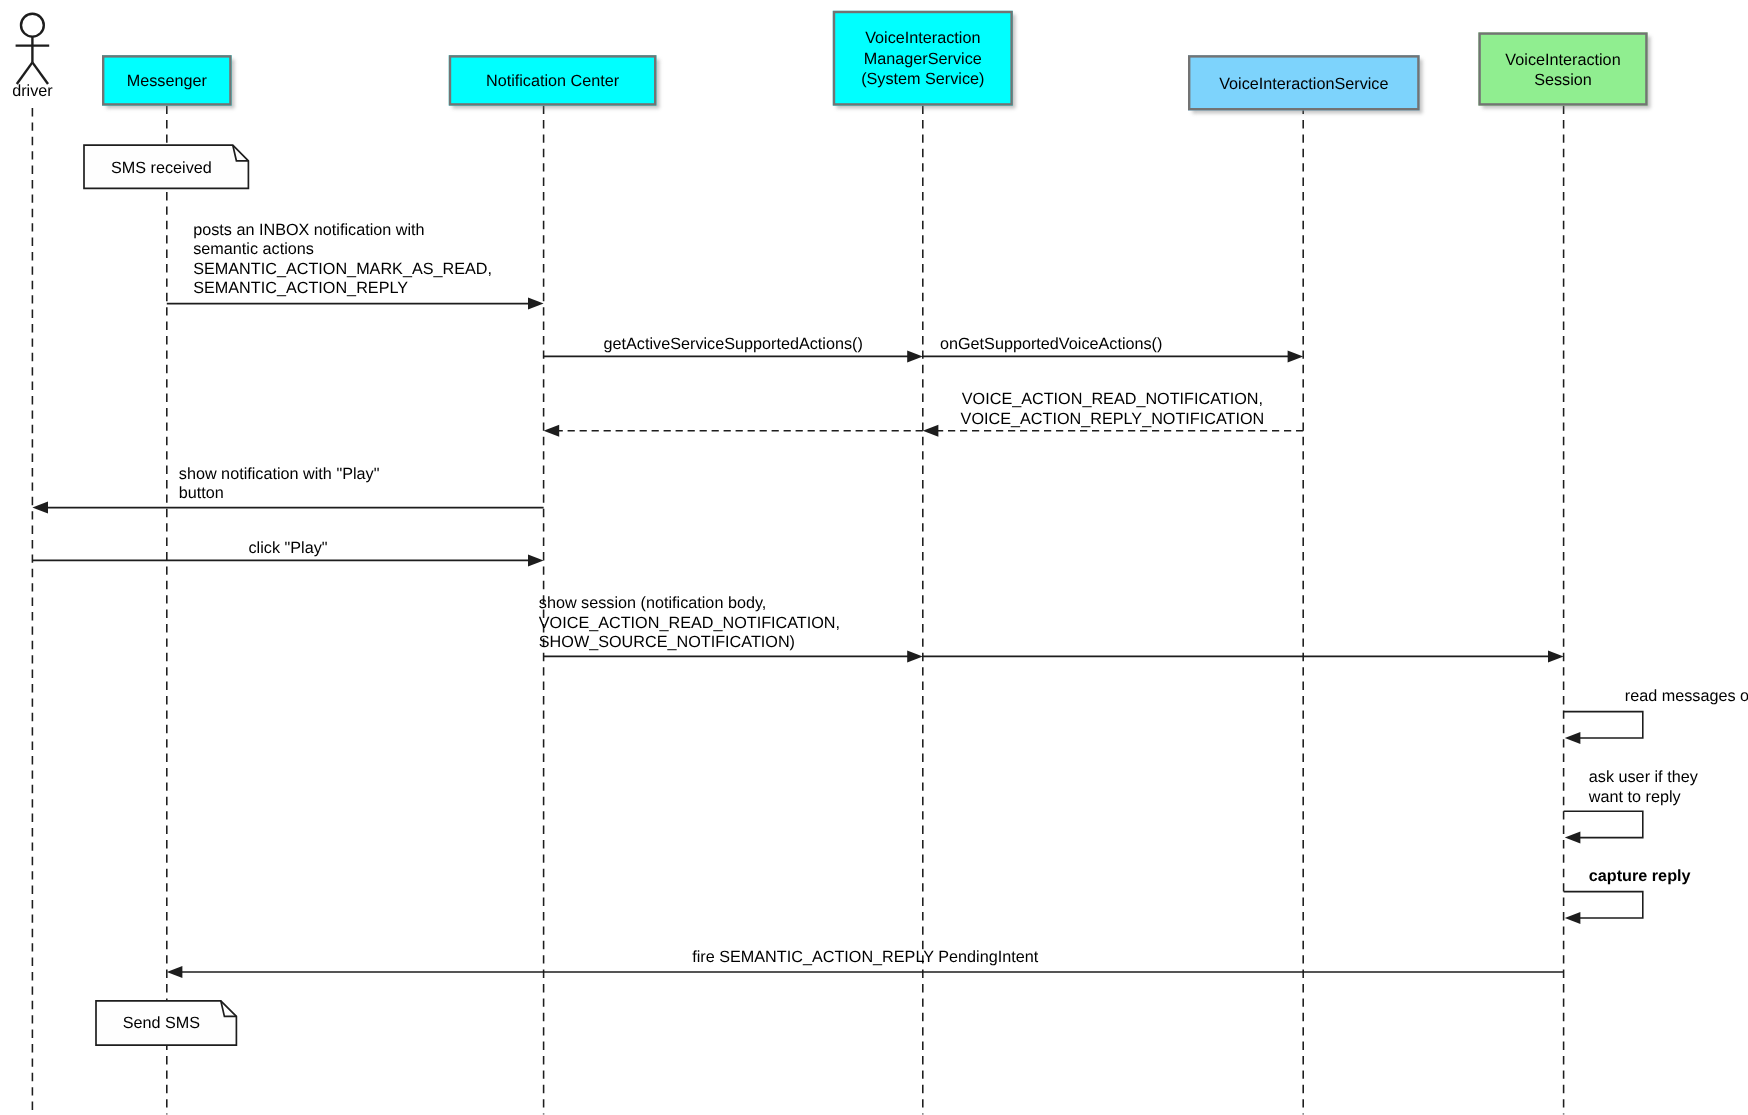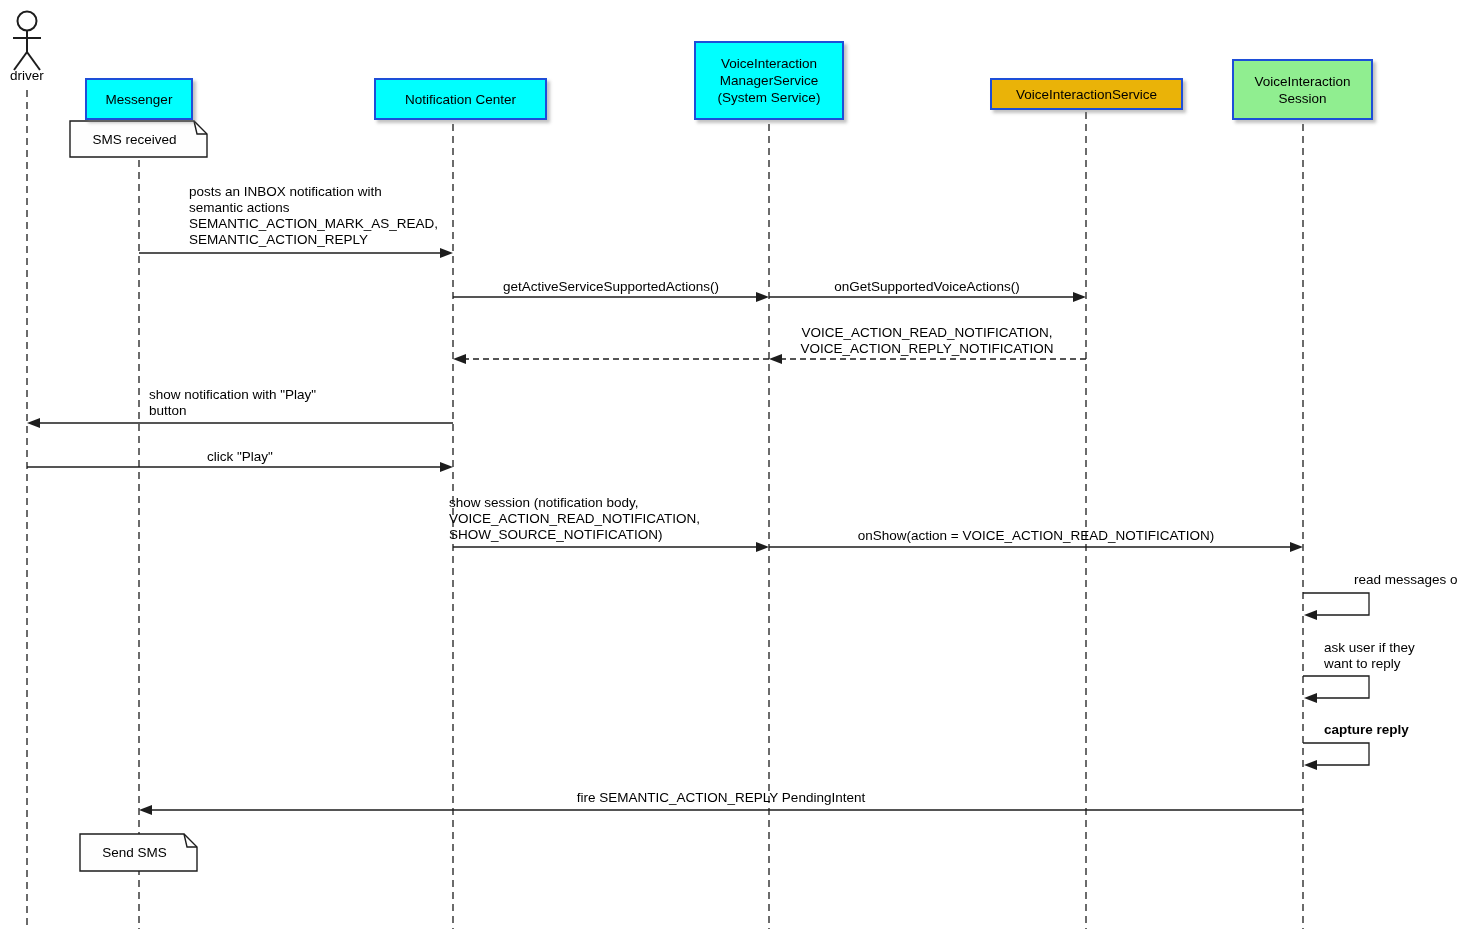--- a/index.html
+++ b/index.html
@@ -3,23 +3,23 @@
 <meta charset="utf-8">
 <style>
   html,body{margin:0;padding:0;background:#ffffff;}
   .stage{
     position:relative;width:1457px;height:929px;background:#ffffff;
     font-family:"Liberation Sans",sans-serif;color:#000;overflow:hidden;
   }
   #layer{position:absolute;left:0;top:0;}
   .pbox{
     position:absolute;display:flex;align-items:center;justify-content:center;
-    text-align:center;border:2px solid #1d4ed8;box-sizing:border-box;
+    text-align:center;border:2px solid #737373;box-sizing:border-box;
     box-shadow:3px 3px 3px rgba(120,120,120,.45);
-    font-size:13.5px;line-height:17px;white-space:pre-line;margin-top:32px;
+    font-size:13.5px;line-height:17px;white-space:pre-line;
   }
   .msg-label{
     position:absolute;font-size:13.5px;line-height:16px;white-space:pre;
   }
   .msg-label.center{transform:translateX(-50%);text-align:center;}
   .note-label{
     position:absolute;display:flex;align-items:center;justify-content:center;
     font-size:13.5px;padding-right:8px;box-sizing:border-box;
   }
   .actor-label{
@@ -74,43 +74,42 @@
       <polygon points="1304,765 1317,760 1317,770" fill="#1d1d1d" stroke="none"></polygon>
       <line x1="1303" y1="810" x2="150" y2="810" stroke="#1d1d1d" stroke-width="1.3"></line>
       <polygon points="139,810 152,805 152,815" fill="#1d1d1d" stroke="none"></polygon>
     </svg>
 
   <div class="pbox" style="left: 85px; top: 46px; width: 108px; height: 42px; background: rgb(0, 255, 255);">Messenger</div>
   <div class="pbox" style="left: 374px; top: 46px; width: 173px; height: 42px; background: rgb(0, 255, 255);">Notification Center</div>
   <div class="pbox" style="left: 694px; top: 9px; width: 150px; height: 79px; background: rgb(0, 255, 255);">VoiceInteraction
 ManagerService
 (System Service)</div>
-  <div class="pbox" style="left: 990px; top: 46px; width: 193px; height: 32px; background: #eab308;">VoiceInteractionService</div>
+  <div class="pbox" style="left: 990px; top: 46px; width: 193px; height: 46px; background: #7dd3fc;">VoiceInteractionService</div>
   <div class="pbox" style="left: 1232px; top: 27px; width: 141px; height: 61px; background: rgb(144, 238, 144);">VoiceInteraction
 Session</div>
 
   <div class="actor-label" style="left: -3px; top: 68px; width: 60px;">driver</div>
 
   <div class="note-label" style="left: 70px; top: 121px; width: 137px; height: 36px;">SMS received</div>
   <div class="note-label" style="left: 80px; top: 834px; width: 117px; height: 37px; border-radius: 18px;">Send SMS</div>
 
-  <div class="msg-label" style="left: 161px; top: 184px; margin-left: 28px;">posts an INBOX notification with
+  <div class="msg-label" style="left: 161px; top: 184px;">posts an INBOX notification with
 semantic actions
 SEMANTIC_ACTION_MARK_AS_READ,
 SEMANTIC_ACTION_REPLY</div>
   <div class="msg-label center" style="left: 611px; top: 279px;">getActiveServiceSupportedActions()</div>
-  <div class="msg-label center" style="left: 927px; top: 279px;">onGetSupportedVoiceActions()</div>
+  <div class="msg-label center" style="left: 876px; top: 279px;">onGetSupportedVoiceActions()</div>
   <div class="msg-label center" style="left: 927px; top: 325px;">VOICE_ACTION_READ_NOTIFICATION,
 VOICE_ACTION_REPLY_NOTIFICATION</div>
   <div class="msg-label center" style="left: 611px; top: 340px;"></div>
   <div class="msg-label" style="left: 149px; top: 387px;">show notification with "Play"
 button</div>
   <div class="msg-label center" style="left: 240px; top: 449px;">click "Play"</div>
   <div class="msg-label" style="left: 449px; top: 495px;">show session (notification body,
 VOICE_ACTION_READ_NOTIFICATION,
 SHOW_SOURCE_NOTIFICATION)</div>
-  <div class="msg-label center" style="left: 1036px; top: 528px;">onShow(action = VOICE_ACTION_READ_NOTIFICATION)</div>
   <div class="msg-label" style="left: 1324px; top: 572px; padding-left: 30px;">read messages out</div>
   <div class="msg-label" style="left: 1324px; top: 640px;">ask user if they
 want to reply</div>
   <div class="msg-label" style="left: 1324px; top: 722px; font-weight: bold;">capture reply</div>
   <div class="msg-label center" style="left: 721px; top: 790px;">fire SEMANTIC_ACTION_REPLY PendingIntent</div>
 </div>
 
 </body></html>

